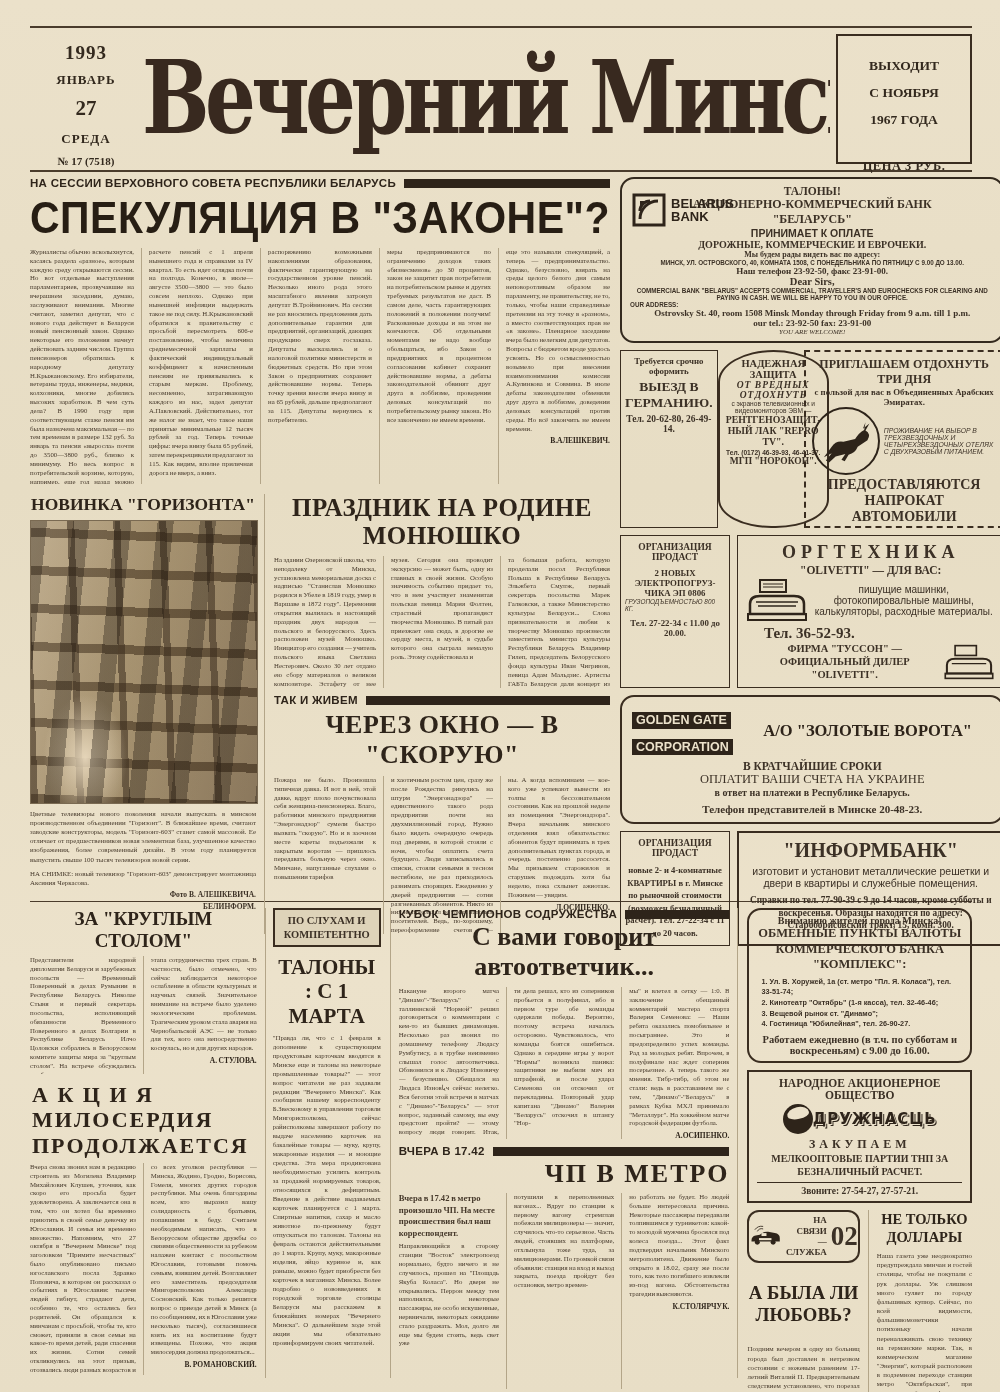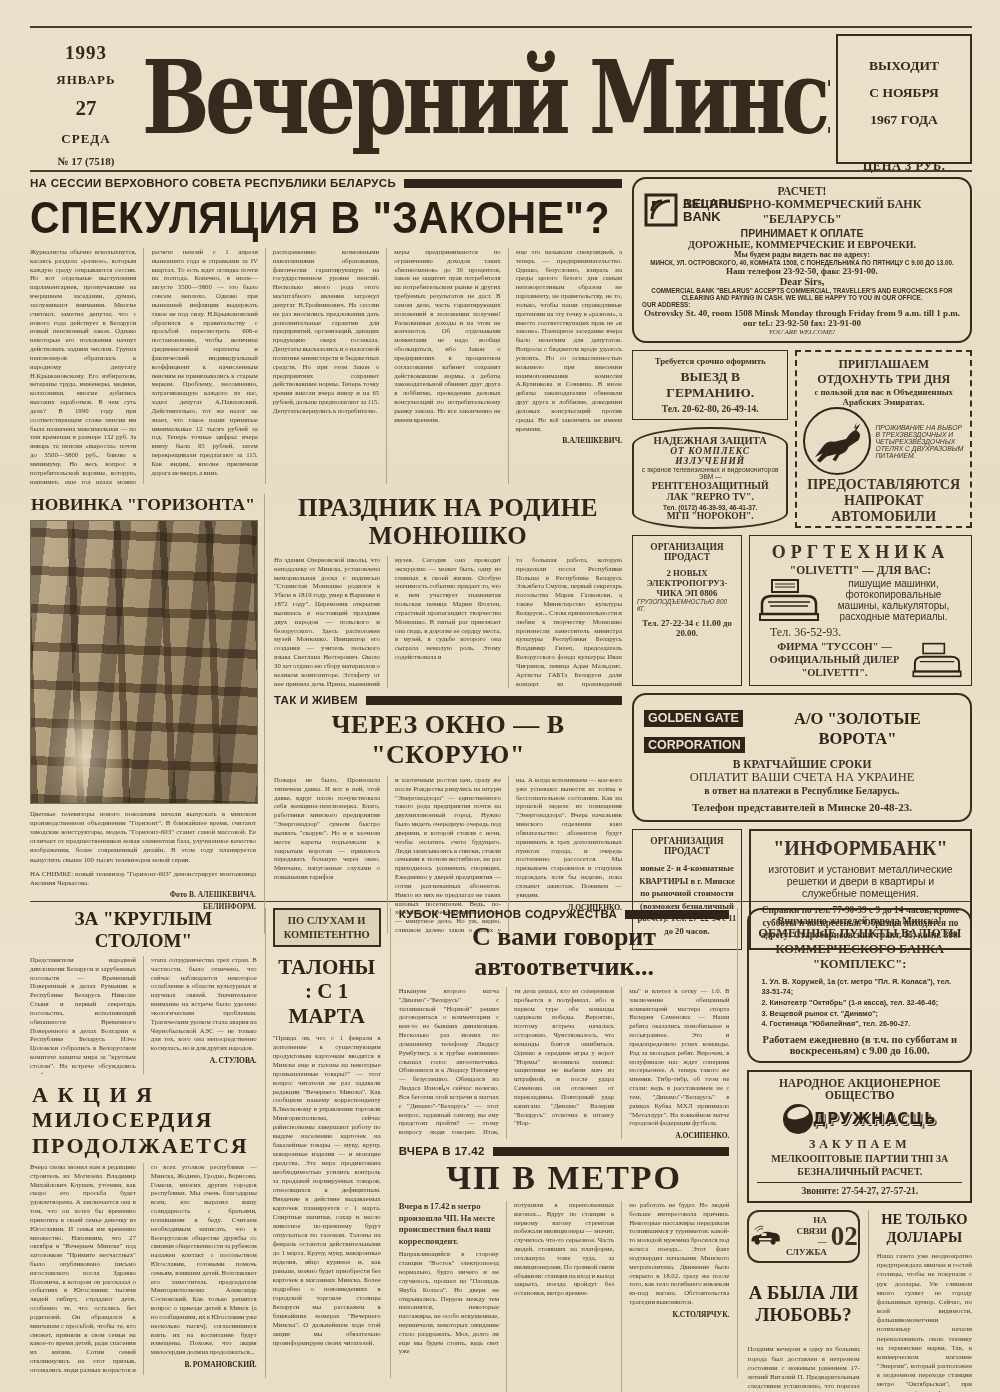--- a/index.html
+++ b/index.html
@@ -66,21 +66,21 @@
   .bankad .l1{font-weight:bold;font-size:11.5px;}
   .bankad .l2{font-weight:bold;font-size:12px;}
   .bankad .l3{font-family:"Liberation Sans",sans-serif;font-size:10.5px;font-weight:bold;}
   .bankad .l4{font-weight:bold;font-size:10px;}
   .bankad .l5{font-weight:bold;font-size:8px;}
   .bankad .l6{font-family:"Liberation Sans",sans-serif;font-weight:bold;font-size:6.3px;}
   .bankad .l7{font-weight:bold;font-size:9px;}
   .bankad .l8{font-weight:bold;font-size:10.5px;}
   .bankad .l9{font-style:italic;font-size:7px;}
   .adrow{display:flex;gap:7px;}
-  .stack{width:46%;display:flex;flex-direction:column;gap:7px;}
+  .stack{width:46%;display:flex;}
   .germany{border:1.5px solid #3a2d20;text-align:center;padding:5px 4px;}
   .germany .t1{font-weight:bold;font-size:8.8px;}
   .germany .t2{font-weight:bold;font-size:13.5px;margin:3px 0;}
   .germany .t3{font-weight:bold;font-size:9.5px;}
   .lacquer{border:2px solid #3a2d20;border-radius:50% 50% 48% 48%/18% 18% 16% 16%;text-align:center;padding:6px 6px;}
   .lacquer .t1{font-weight:bold;font-size:10.5px;}
   .lacquer .t2{font-weight:bold;font-style:italic;font-size:9.5px;letter-spacing:1px;}
   .lacquer .t3{font-family:"Liberation Sans",sans-serif;font-size:6.6px;}
   .lacquer .t4{font-weight:bold;font-size:9.8px;}
   .lacquer .t5{font-family:"Liberation Sans",sans-serif;font-weight:bold;font-size:6.6px;margin-top:2px;}
@@ -97,21 +97,21 @@
   .forklift{width:100px;border:1.5px solid #3a2d20;text-align:center;padding:6px 4px;}
   .forklift .t1{font-weight:bold;font-size:9.5px;}
   .forklift .t2{font-weight:bold;font-size:8.8px;margin-top:6px;}
   .forklift .t3{font-family:"Liberation Sans",sans-serif;font-style:italic;font-size:6.4px;text-align:left;}
   .forklift .t4{font-weight:bold;font-size:8.8px;margin-top:6px;}
   .olivetti{flex:1;border:1.5px solid #3a2d20;padding:6px 8px;position:relative;}
   .olivetti .t1{text-align:center;font-weight:bold;font-size:18px;letter-spacing:5px;}
   .olivetti .t2{text-align:center;font-weight:bold;font-size:11.5px;margin-top:1px;}
   .olv-body{display:flex;align-items:center;gap:4px;margin-top:2px;}
   .olivetti .t3{font-family:"Liberation Sans",sans-serif;font-size:10px;text-align:center;flex:1;}
-  .olivetti .t4{font-weight:normal;font-size:12px;margin:3px 0 0 12px;}
+  .olivetti .t4{font-weight:bold;font-size:15px;margin:3px 0 0 18px;}
   .olv-foot{display:flex;align-items:center;}
   .olivetti .t5{font-weight:bold;font-size:10.5px;text-align:center;flex:1;line-height:1.25;}
   .goldengate{border:2px solid #3a2d20;border-radius:14px;padding:7px 10px;}
   .gg-top{display:flex;gap:10px;align-items:center;}
   .gg-logo{font-family:"Liberation Sans",sans-serif;font-weight:bold;font-size:12.5px;color:#ece2cb;line-height:1;}
   .gg-logo span{display:inline-block;background:#2e241a;padding:2px 4px;margin-bottom:2px;margin-top:8px;}
   .gg-title{flex:1;text-align:center;font-weight:bold;font-size:16.5px;color:#2e241a;}
   .goldengate .g1{text-align:center;font-weight:bold;font-size:11.5px;margin-top:3px;}
   .goldengate .g2{text-align:center;font-weight:normal;font-size:12.5px;}
   .goldengate .g3{text-align:center;font-weight:bold;font-size:10px;}
@@ -134,21 +134,21 @@
   .akcia h2{font-size:22px;line-height:1.15;letter-spacing:2px;text-align:left;margin:0 0 5px 2px;}
   .akcols{height:212px;}
   .colA-right{width:108px;border-left:1px solid #b3a588;padding-left:7px;}
   .rumorbox{border:2px solid #3a2d20;background:#ded3b9;text-align:center;font-weight:bold;font-size:10.5px;padding:4px 2px;line-height:1.3;}
   .talony h2{font-size:21px;margin:8px 0 6px 0;line-height:1.15;}
   .talony .txt{font-size:6.8px;line-height:1.32;text-align:justify;color:#46392b;height:318px;overflow:hidden;}
   .colB{width:332px;border-left:1px solid #b3a588;border-right:1px solid #b3a588;padding:0 8px;}
   .auto h2{font-size:26px;margin:2px 0 5px 0;}
   .autocols{height:152px;}
   .chp{margin-top:6px;}
-  .chp h2{font-size:34px;margin:0 0 4px 0;letter-spacing:2px;}
+  .chp h2{font-size:26px;margin:0 0 4px 0;letter-spacing:2px;text-align:right;}
   .chpcols{height:196px;}
   .lead{font-weight:bold;font-size:8.6px;line-height:1.35;margin-bottom:3px;text-align:left;}
   .colC{flex:1;display:flex;flex-direction:column;gap:7px;}
   .komplex{border:2px solid #3a2d20;border-radius:14px;text-align:center;padding:5px 8px;}
   .komplex .t1{font-weight:bold;font-size:10px;}
   .komplex .t2{font-weight:bold;font-size:12.5px;line-height:1.25;}
   .komplex .list{font-family:"Liberation Sans",sans-serif;font-weight:bold;font-size:7.3px;text-align:left;margin:4px 0 0 4px;line-height:1.45;white-space:pre-line;}
   .komplex .t3{font-weight:bold;font-size:10.5px;margin-top:4px;}
   .druzh{border:2px solid #3a2d20;text-align:center;padding:5px 8px;}
   .druzh .t1{font-weight:bold;font-size:11.5px;}
@@ -259,21 +259,21 @@
         <div class="banklogo">
           <svg width="34" height="34" viewBox="0 0 34 34">
             <rect class="s" x="2" y="2" width="30" height="30" stroke-width="3"></rect>
             <path class="s" d="M8 26 A18 18 0 0 1 26 8" stroke-width="3"></path>
             <path class="s" d="M8 18 A10 10 0 0 1 18 8" stroke-width="3"></path>
             <polygon points="8,8 15,8 8,15" fill="#2e241a"></polygon>
           </svg>
           <div class="bl-name" style="white-space:pre-line">BELARUS
 BANK</div>
         </div>
-        <div class="l1">РАСЧЕТ!</div>
+        <div class="l1">ТАЛОНЫ!</div>
         <div class="l2" style="max-width:250px;margin:0 auto;">АКЦИОНЕРНО-КОММЕРЧЕСКИЙ БАНК "БЕЛАРУСЬ"</div>
         <div class="l3">ПРИНИМАЕТ К ОПЛАТЕ</div>
         <div class="l4">ДОРОЖНЫЕ, КОММЕРЧЕСКИЕ И ЕВРОЧЕКИ.</div>
         <div class="l5">Мы будем рады видеть вас по адресу:</div>
         <div class="l6">МИНСК, УЛ. ОСТРОВСКОГО, 40, КОМНАТА 1508, С ПОНЕДЕЛЬНИКА ПО ПЯТНИЦУ С 9.00 ДО 13.00.</div>
         <div class="l7">Наш телефон 23-92-50, факс 23-91-00.</div>
         <div class="l8">Dear Sirs,</div>
         <div class="l6">COMMERCIAL BANK "BELARUS" ACCEPTS COMMERCIAL, TRAVELLER'S AND EUROCHECKS FOR CLEARING AND PAYING IN CASH. WE WILL BE HAPPY TO YOU IN OUR OFFICE.</div>
         <div class="l6" style="text-align:left">OUR ADDRESS:</div>
         <div class="l7">Ostrovsky St. 40, room 1508 Minsk Monday through Friday from 9 a.m. till 1 p.m.</div>
@@ -283,21 +283,21 @@
 
       <div class="adrow" style="height:178px;">
         <div class="stack">
           <div class="germany">
             <div class="t1">Требуется срочно оформить</div>
             <div class="t2">ВЫЕЗД В ГЕРМАНИЮ.</div>
             <div class="t3">Тел. 20-62-80, 26-49-14.</div>
           </div>
           <div class="lacquer">
             <div class="t1">НАДЕЖНАЯ ЗАЩИТА</div>
-            <div class="t2">ОТ КОМПЛЕКС ИЗЛУЧЕНИЙ</div>
+            <div class="t2">ОТ ВРЕДНЫХ ОТДОХНУТЬ</div>
             <div class="t3">с экранов телевизионных и видеомониторов ЭВМ —</div>
             <div class="t4">РЕНТГЕНОЗАЩИТ­НЫЙ ЛАК "REPRO TV".</div>
             <div class="t5">Тел. (0172) 46-39-93, 46-41-37.</div>
             <div class="t6">МГП "НОРОКОН".</div>
           </div>
         </div>
         <div class="emirates">
           <div class="t1">ПРИГЛАШАЕМ ОТДОХНУТЬ ТРИ ДНЯ</div>
           <div class="t2">с пользой для вас в Объединенных Арабских Эмиратах.</div>
           <div class="deerwrap">

